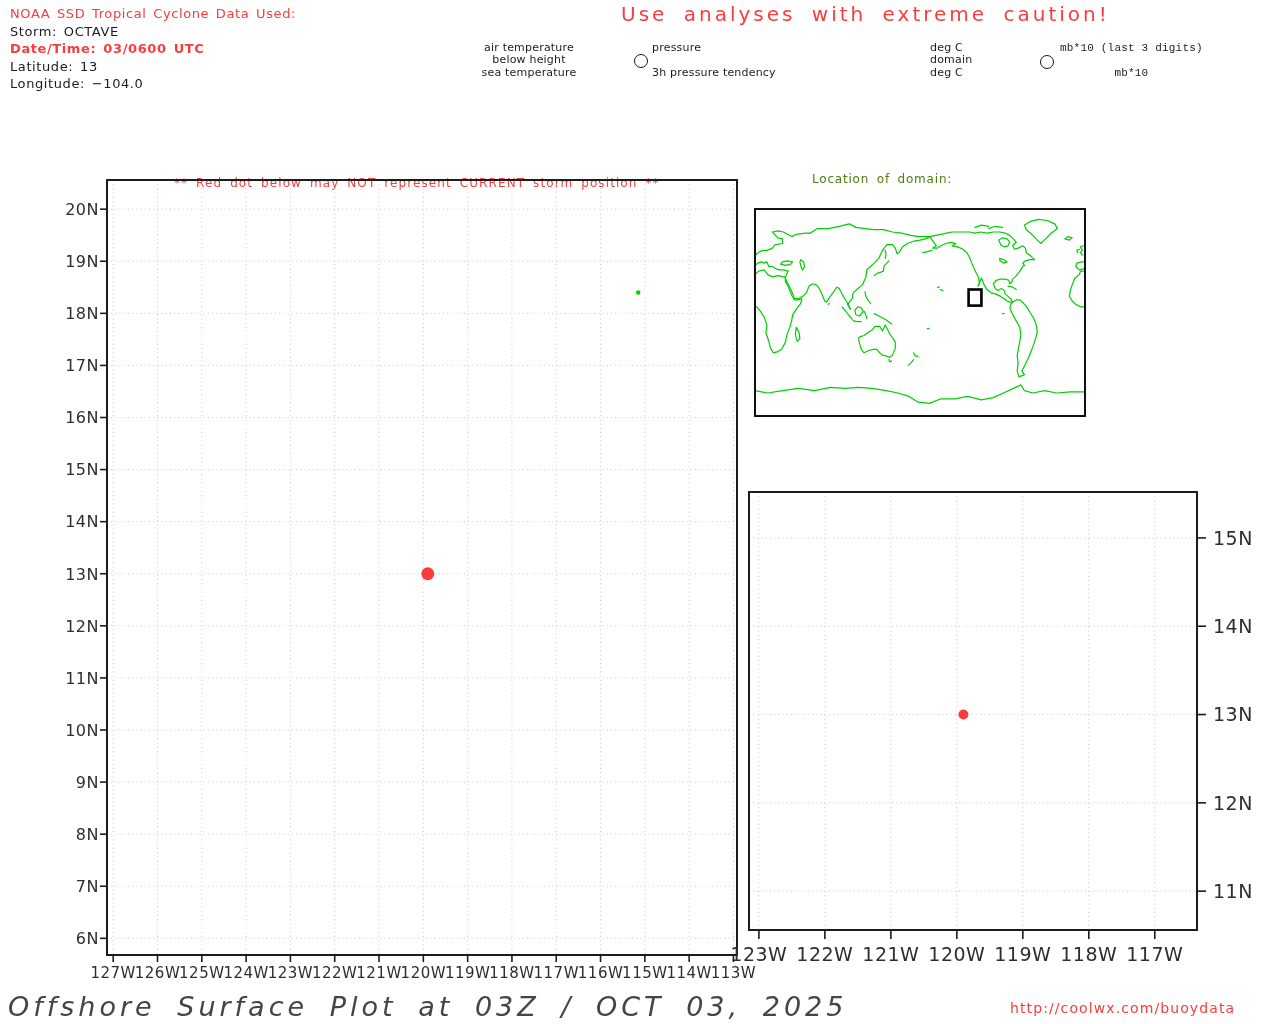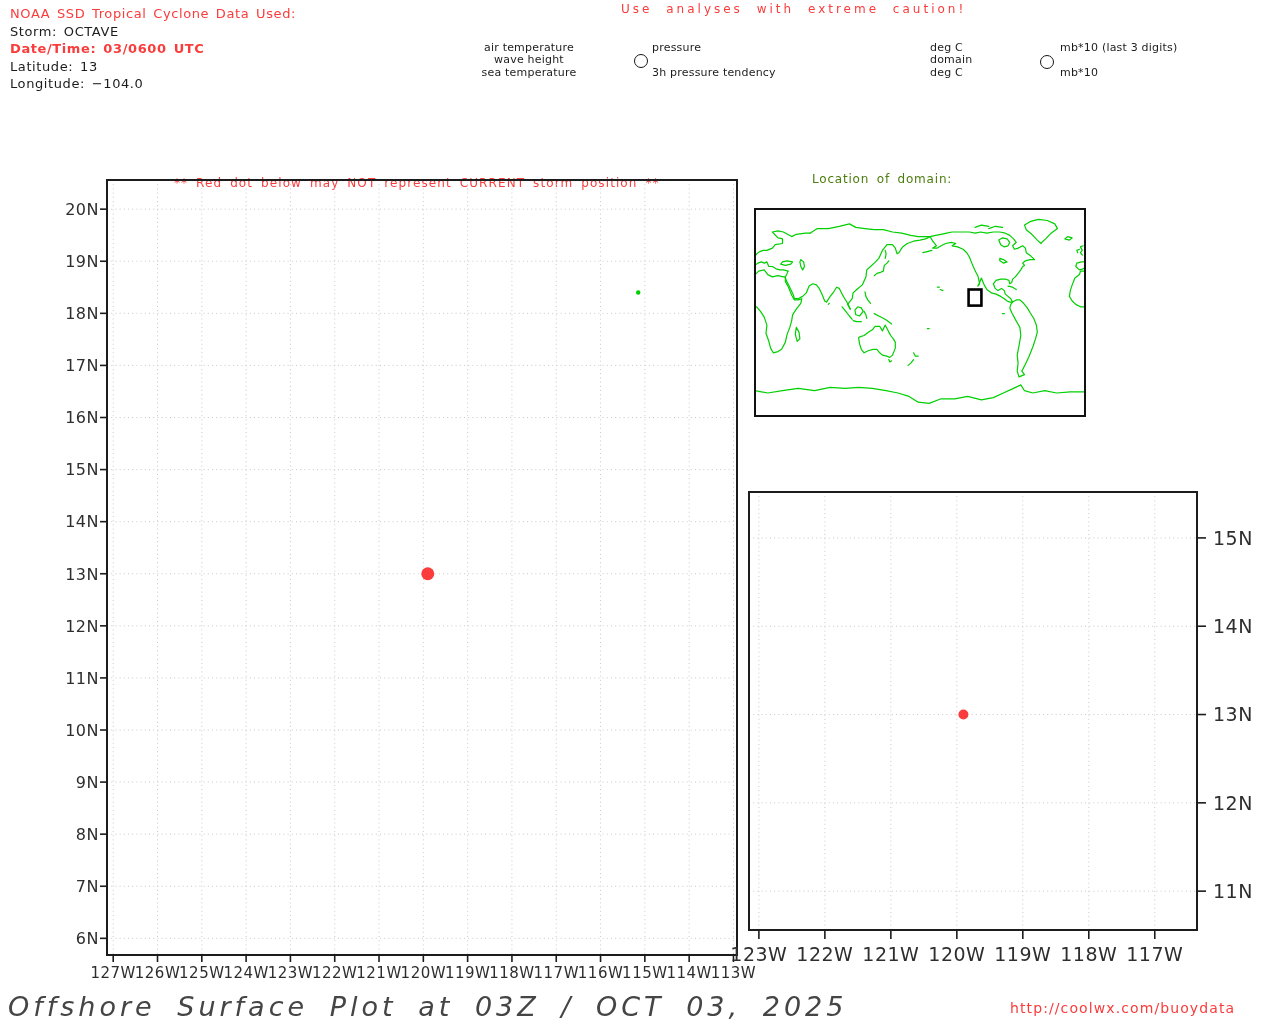--- a/index.html
+++ b/index.html
@@ -4,28 +4,28 @@
 <style>
   html,body{margin:0;padding:0;background:#fff;}
   #canvas{position:relative;width:1280px;height:1024px;background:#ffffff;overflow:hidden;
           font-family:"DejaVu Sans",sans-serif;color:#1c1c1c;}
   .abs{position:absolute;white-space:nowrap;}
   
   #hdr{left:10px;top:5px;font-size:13px;line-height:17.5px;letter-spacing:.6px;word-spacing:2px;}
   .red{color:#fa3c3c;}
   .bold{font-weight:bold;}
   
-  #caution{left:621px;top:2px;font-size:12px;letter-spacing:3px;word-spacing:7px;color:#fa3c3c;}
+  #caution{left:621px;top:2px;font-size:20px;letter-spacing:3px;word-spacing:7px;color:#fa3c3c;}
   
   .leg{font-size:11px;line-height:12.4px;letter-spacing:.2px;}
   .legcol .row{height:12.4px;}
   #sm-left{left:430px;top:42px;width:198px;text-align:center;}
   #sm-right{left:652px;top:42px;text-align:left;}
   #un-left{left:930px;top:42px;width:106px;text-align:left;}
-  #un-right{left:1060px;top:42px;text-align:left;}
+  #un-right{left:1060px;top:42px;text-align:center;font-family:Liberation Mono, monospace;}
   .stn-circle{position:absolute;width:12px;height:12px;border:1.6px solid #161616;border-radius:50%;background:#fff;}
   #circle1{left:634px;top:54px;}
   #circle2{left:1040px;top:55px;}
   
   #warning{left:174px;top:144px;font-size:12px;letter-spacing:1.1px;word-spacing:3px;color:#fa3c3c;margin-top:32px;}
   
   #map-title{left:812px;top:172px;font-size:12px;letter-spacing:.8px;word-spacing:3px;color:#4d7c0f;}
   
   #footer-title{left:8px;top:991px;font-size:27px;letter-spacing:4px;word-spacing:9px;color:#454545;font-weight:300;font-style:italic;}
   #footer-url{left:1010px;top:1000px;font-size:14px;letter-spacing:1.1px;color:#fa3c3c;}
@@ -41,21 +41,21 @@
     <div>Storm: OCTAVE</div>
     <div class="red bold">Date/Time: 03/0600 UTC</div>
     <div>Latitude: 13</div>
     <div>Longitude: −104.0</div>
   </div>
 
   <div id="caution" class="abs">Use analyses with extreme caution!</div>
 
   <div id="sm-left" class="abs leg legcol">
     <div class="row">air temperature</div>
-    <div class="row">wave height</div>
+    <div class="row">below height</div>
     <div class="row">sea temperature</div>
   </div>
   <div id="circle1" class="stn-circle"></div>
   <div id="sm-right" class="abs leg legcol">
     <div class="row">pressure</div>
     <div class="row"></div>
     <div class="row">3h pressure tendency</div>
   </div>
 
   <div id="un-left" class="abs leg legcol">

